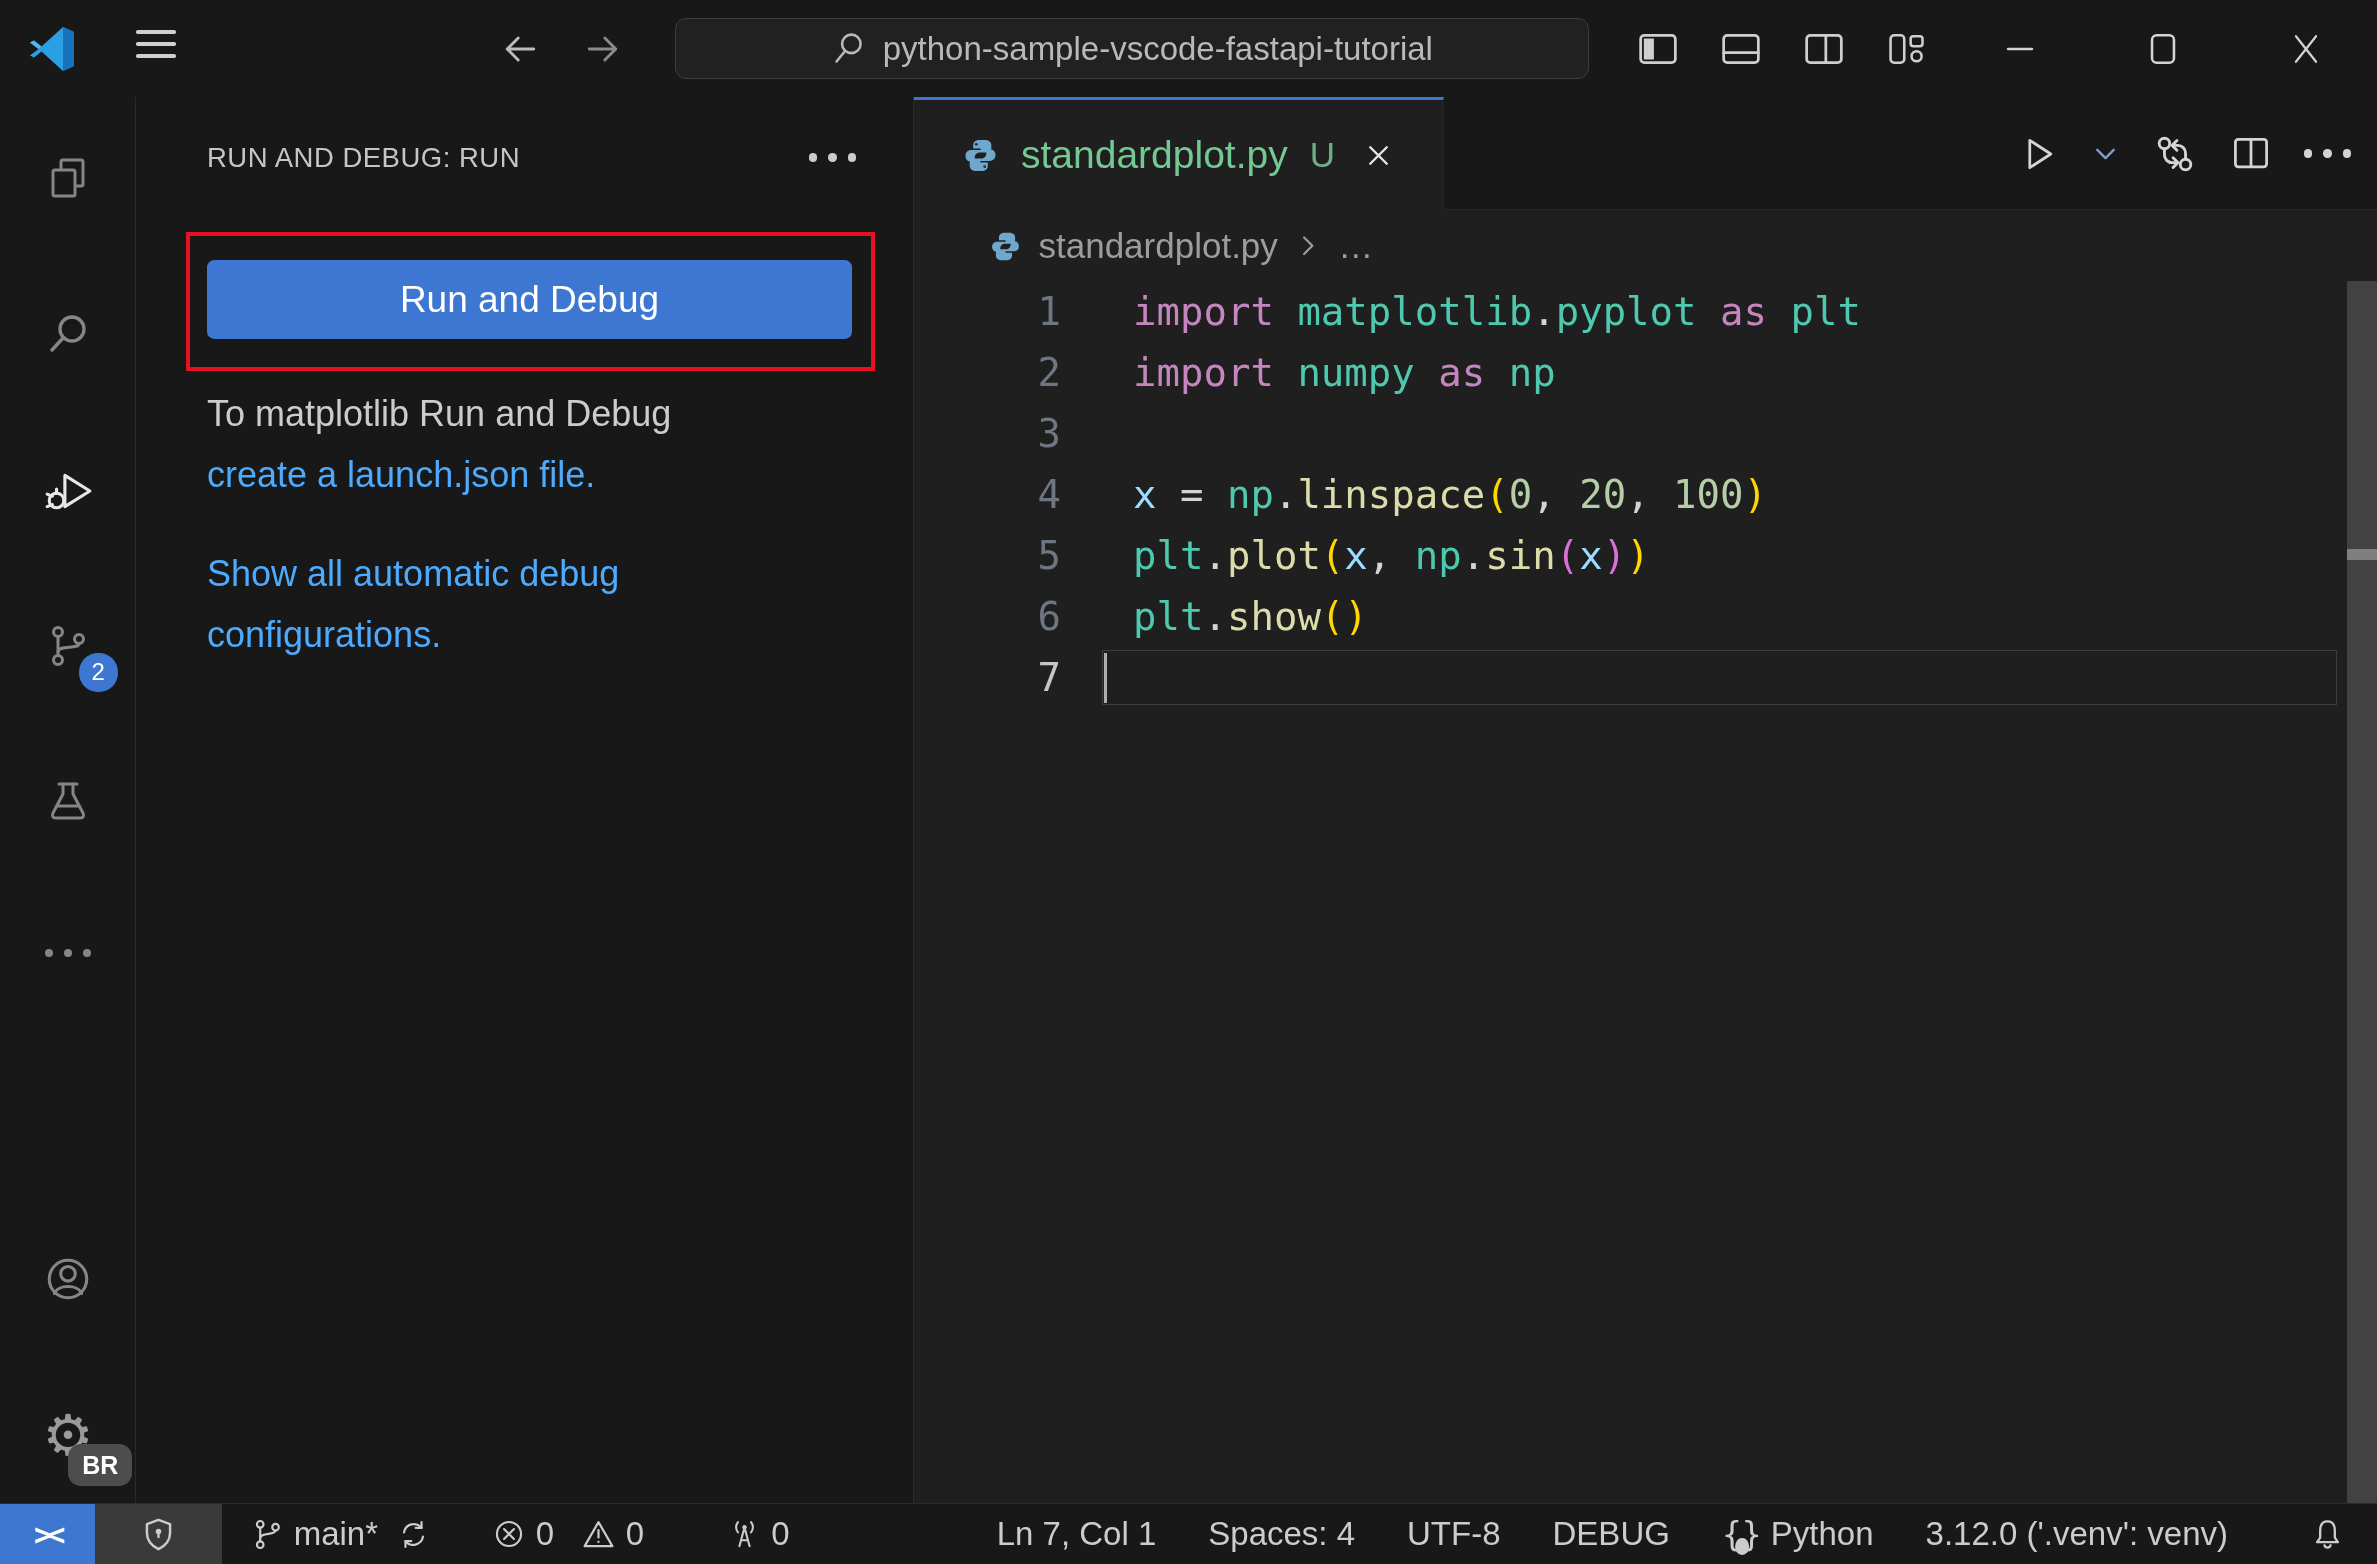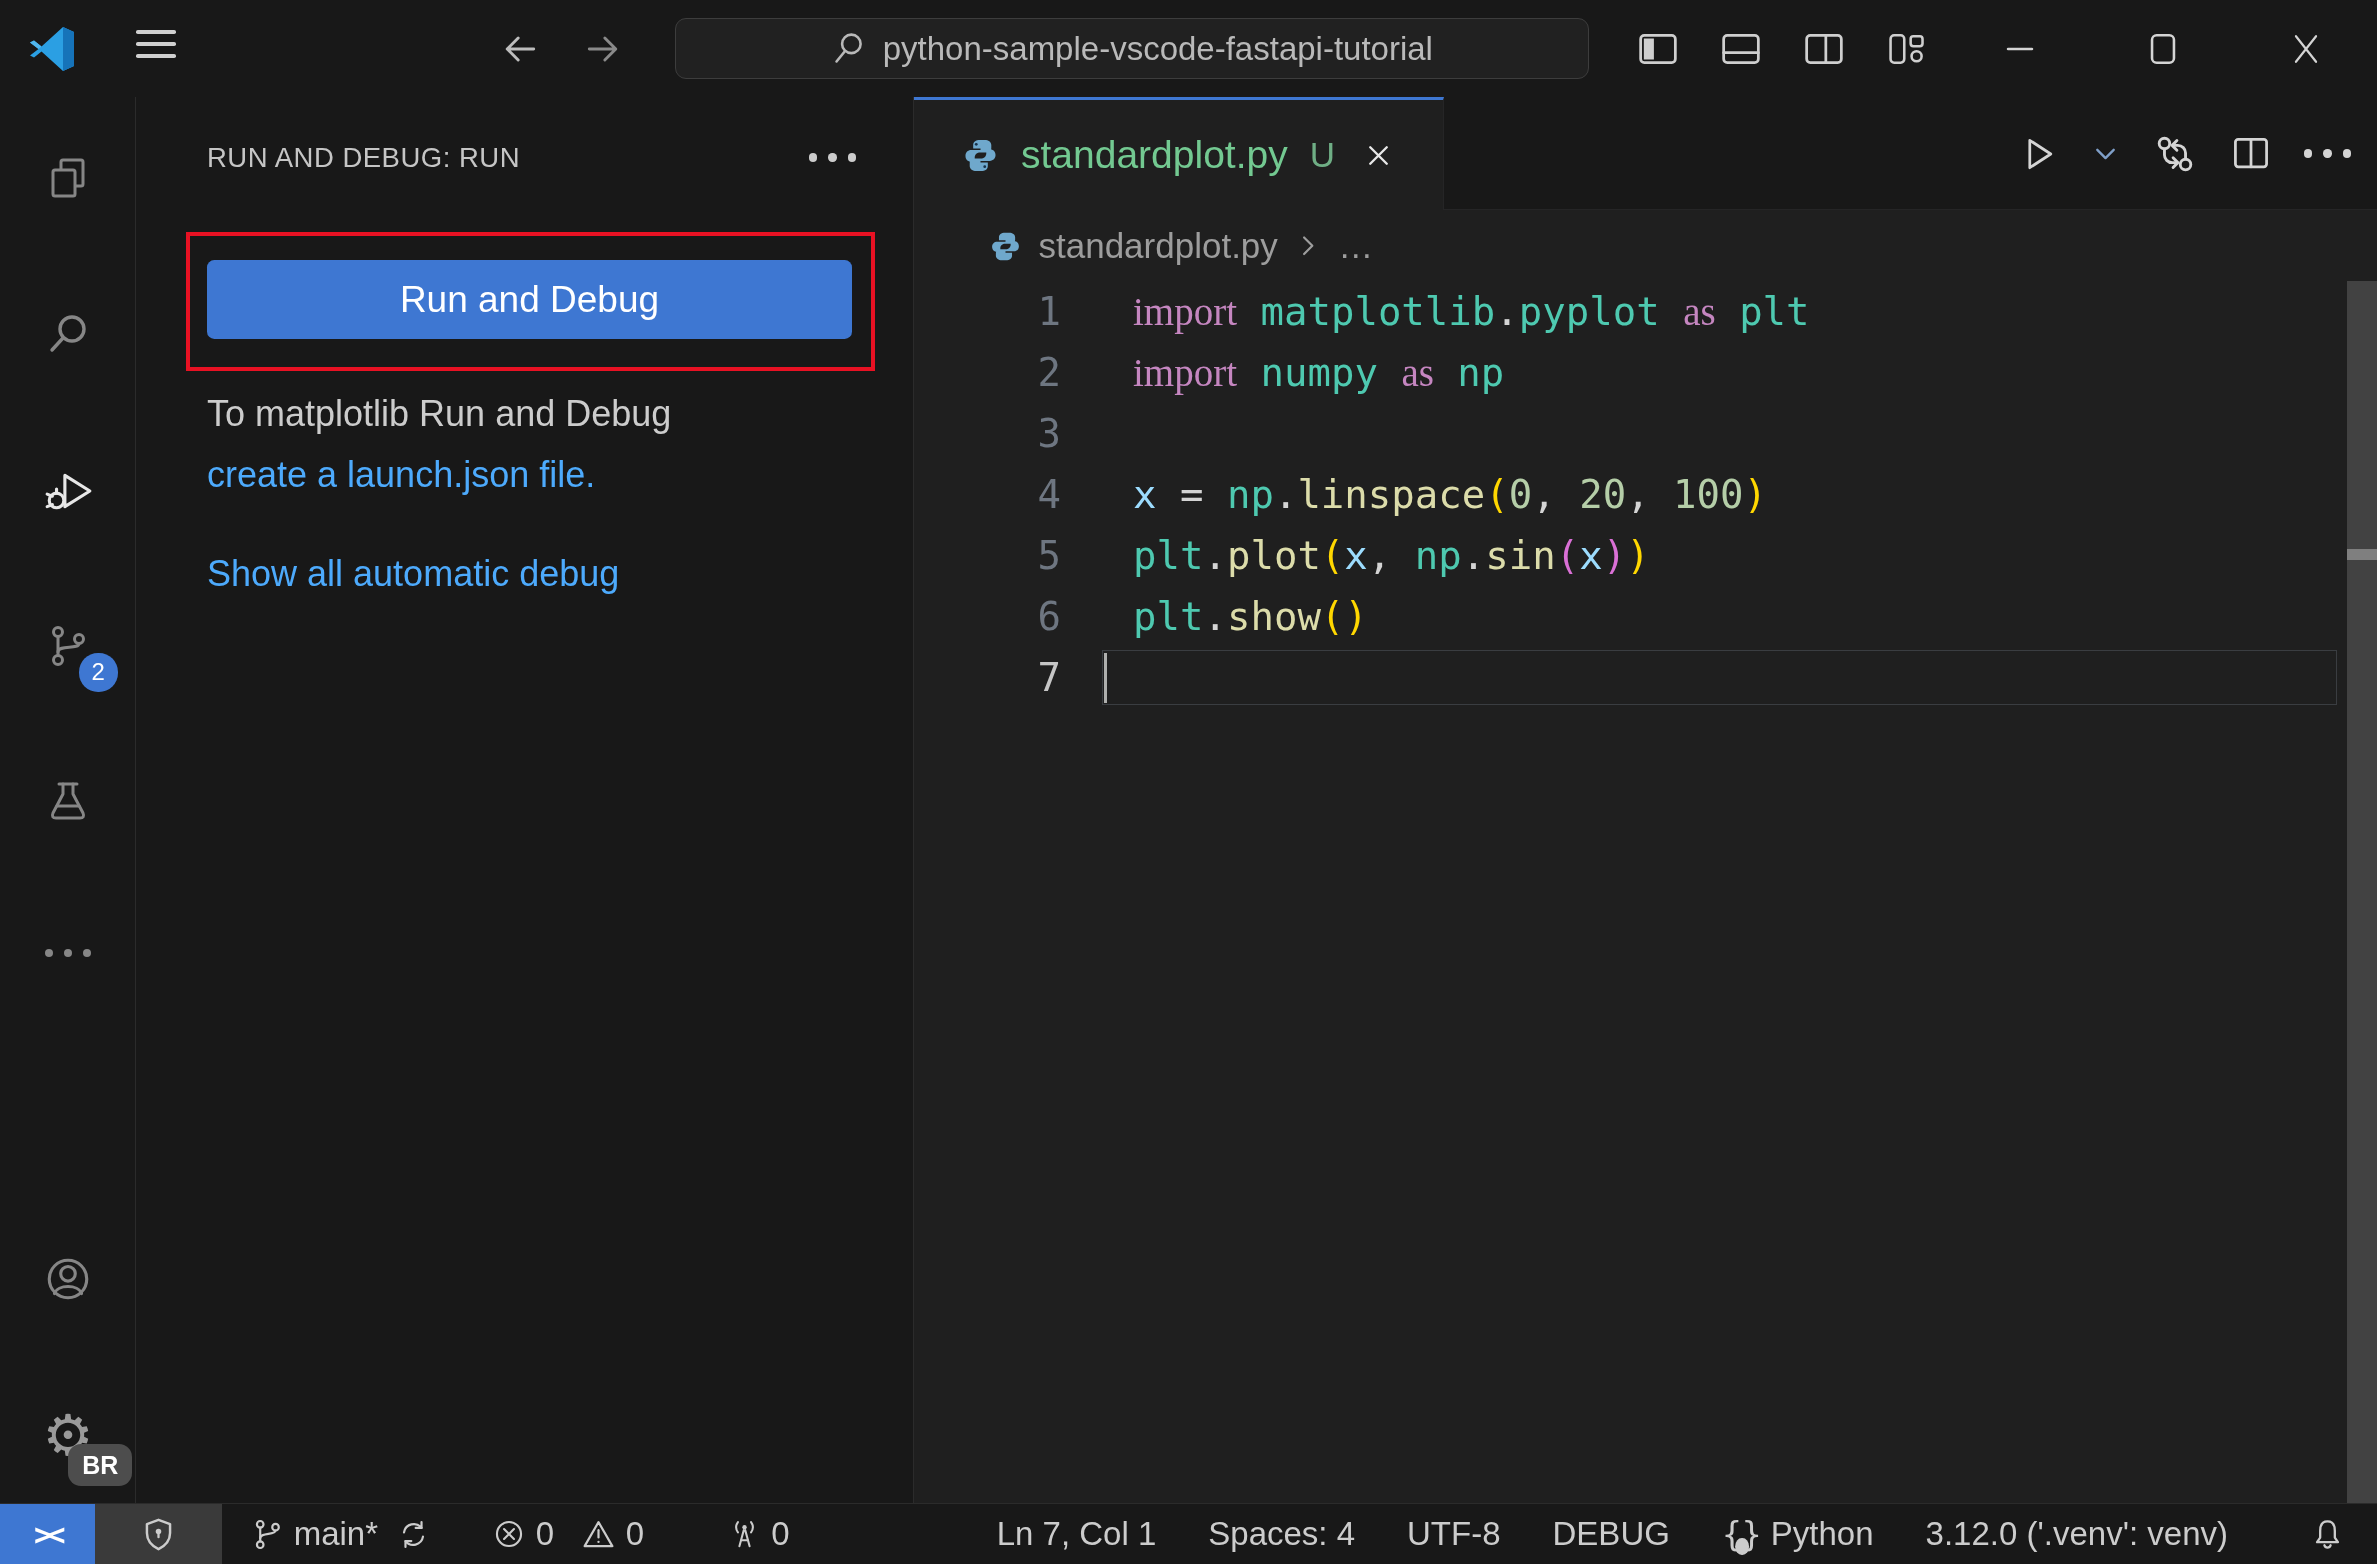--- a/index.html
+++ b/index.html
@@ -79,21 +79,21 @@
 
   
   .code { position:absolute; left:0; top:184px; right:0; bottom:0;
     font-family:"DejaVu Sans Mono", monospace; font-size:39px; }
   .code-row { position:relative; height:61px; display:flex; align-items:center; white-space:pre; }
   .gutter { width:147px; flex:none; text-align:right; color:var(--c-linenum,#6e7681); }
   .line-text { margin-left:72px; z-index:1; }
   .code-row.current .gutter { color:#c6c6c6; }
   .current-line-box { position:absolute; left:188px; right:40px; top:2.8px; bottom:2.8px; border:1.8px solid #3a3d41; }
   .caret { position:absolute; left:190px; top:5.5px; width:2.8px; height:50px; background:#aeafad; }
-  .tok-kw{color:var(--c-kw,#C586C0);font-family:Liberation Serif, serif;} .tok-mod{color:var(--c-mod,#4EC9B0);}
+  .tok-kw{color:var(--c-kw,#C586C0);} .tok-mod{color:var(--c-mod,#4EC9B0);}
   .tok-fn{color:var(--c-fn,#DCDCAA);} .tok-var{color:var(--c-var,#9CDCFE);}
   .tok-num{color:var(--c-num,#B5CEA8);} .tok-pun{color:var(--c-pun,#D4D4D4);}
   .tok-b1{color:var(--c-b1,#FFD700);} .tok-b2{color:var(--c-b2,#DA70D6);}
 
   .scrollbar { position:absolute; right:0; top:184px; bottom:0; width:30px; }
   .scroll-slider { position:absolute; left:0; right:0; top:0; bottom:0; background:var(--c-scroll,#424242); }
   .scroll-deco { position:absolute; left:0; right:0; top:268px; height:11px; background:#7f7f7f; }
 
   
   .statusbar { position:absolute; left:0; bottom:0; width:2377px; height:61px;
@@ -283,20 +283,21 @@
 
       <div class="annot-rect"></div>
       <button class="run-btn">Run and Debug</button>
 
       <div class="side-para p1">
         <span style="display:block">To matplotlib Run and Debug</span>
         <a class="lnk">create a launch.json file.</a>
       </div>
       <div class="side-para p2">
         <a class="lnk">Show all automatic debug</a>
+        <a class="lnk">configurations.</a>
       </div>
     </div>
 
     <div class="editor">
       <div class="tabbar">
         <div class="tab">
           <span>
             <svg width="37" height="37" viewBox="0 0 48 48">
               <path fill="#6fa8cc" d="M23.5 4c-6 0-9 2.6-9 6.5V15h9.5v2H12c-4.5 0-7.5 3-7.5 7.5S7.5 32 12 32h4.5v-5.5c0-4 3.2-6.5 7-6.5h9c3.2 0 5.5-2.3 5.5-5.5v-4C38 6.5 34 4 29.5 4Z"></path>
               <path fill="#6fa8cc" d="M24.5 44c6 0 9-2.6 9-6.5V33H24v-2h12c4.5 0 7.5-3 7.5-7.5S40.5 16 36 16h-4.5v5.5c0 4-3.2 6.5-7 6.5h-9C12.3 28 10 30.3 10 33.5v4C10 41.5 14 44 18.5 44Z"></path>

